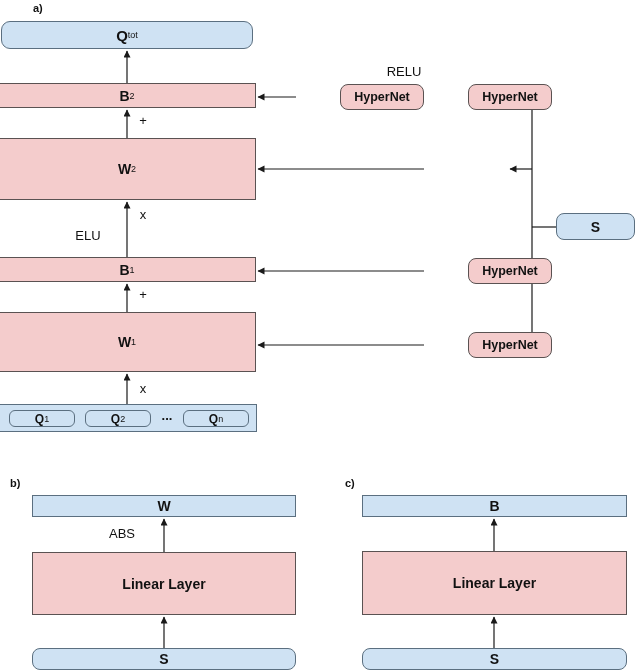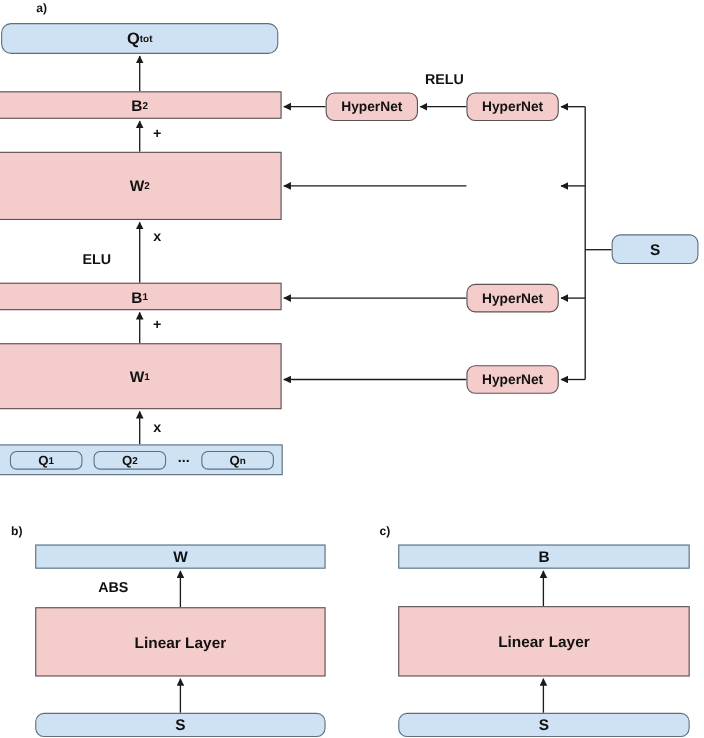--- a/index.html
+++ b/index.html
@@ -17,31 +17,31 @@
     display:flex;align-items:center;justify-content:center;
     box-sizing:border-box;
     font-weight:bold;font-size:14px;color:#111;
     border:1.3px solid #545454;
   }
   .blue{background:#cfe2f3;border-color:#5b6f80;}
   .pink{background:#f4cccc;border-color:#5a5252;}
   .round8{border-radius:8px;}
   .round9{border-radius:9px;}
   .round6{border-radius:6px;}
-  .sub{font-size:9px;font-weight:bold;vertical-align:-3px;letter-spacing:0;}
+  .sub{font-size:9px;font-weight:normal;vertical-align:-3px;letter-spacing:0;}
   .lbl{
     position:absolute;z-index:3;
-    font-weight:bold;font-size:13px;color:#111;
+    font-weight:normal;font-size:13px;color:#111;
     text-align:center;
   }
   .seclbl{
     position:absolute;z-index:3;
     font-weight:bold;font-size:11px;color:#111;
   }
-  .hnet{font-size:12.5px;}
+  .hnet{font-size:12.5px;margin-left:44px;}
 
   
   #label-a{left:33px;top:2px;}
   #qtot-box{left:1px;top:21px;width:252px;height:28px;}
   #qtot-box .main{font-size:15px;}
   #b2-box{left:-2px;top:83px;width:258px;height:25px;}
   #w2-box{left:-2px;top:138px;width:258px;height:62px;}
   #b1-box{left:-2px;top:257px;width:258px;height:25px;}
   #w1-box{left:-2px;top:312px;width:258px;height:60px;}
   #q-container{left:-2px;top:404px;width:259px;height:28px;}
@@ -58,21 +58,21 @@
   #relu-label{left:378px;top:64px;width:52px;}
   #plus-label-1{left:133px;top:113px;width:20px;}
   #x-label-1{left:133px;top:207px;width:20px;}
   #elu-label{left:68px;top:228px;width:40px;}
   #plus-label-2{left:133px;top:287px;width:20px;}
   #x-label-2{left:133px;top:381px;width:20px;}
 
   
   #label-b{left:10px;top:477px;}
   #w-box{left:32px;top:495px;width:264px;height:22px;}
-  #abs-label{left:83px;top:526px;width:40px;text-align:center;}
+  #abs-label{left:102px;top:526px;width:40px;text-align:center;}
   #linear-b-box{left:32px;top:552px;width:264px;height:63px;}
   #s-b-box{left:32px;top:648px;width:264px;height:22px;}
 
   
   #label-c{left:345px;top:477px;}
   #b-box{left:362px;top:495px;width:265px;height:22px;}
   #linear-c-box{left:362px;top:551px;width:265px;height:64px;}
   #s-c-box{left:362px;top:648px;width:265px;height:22px;}
 </style>
 </head>

